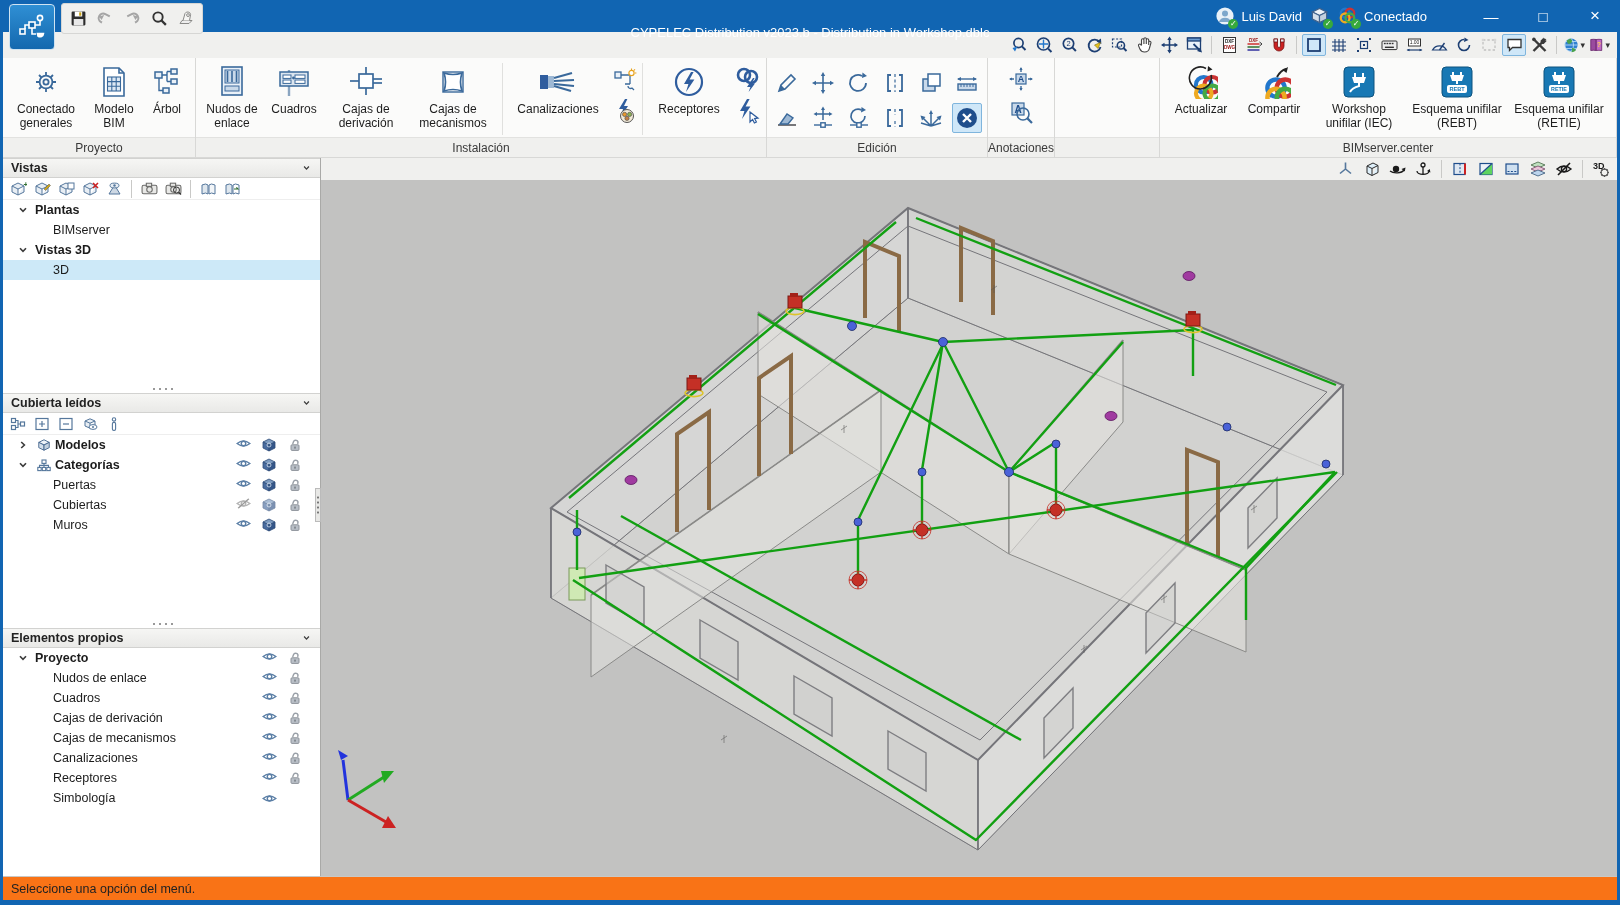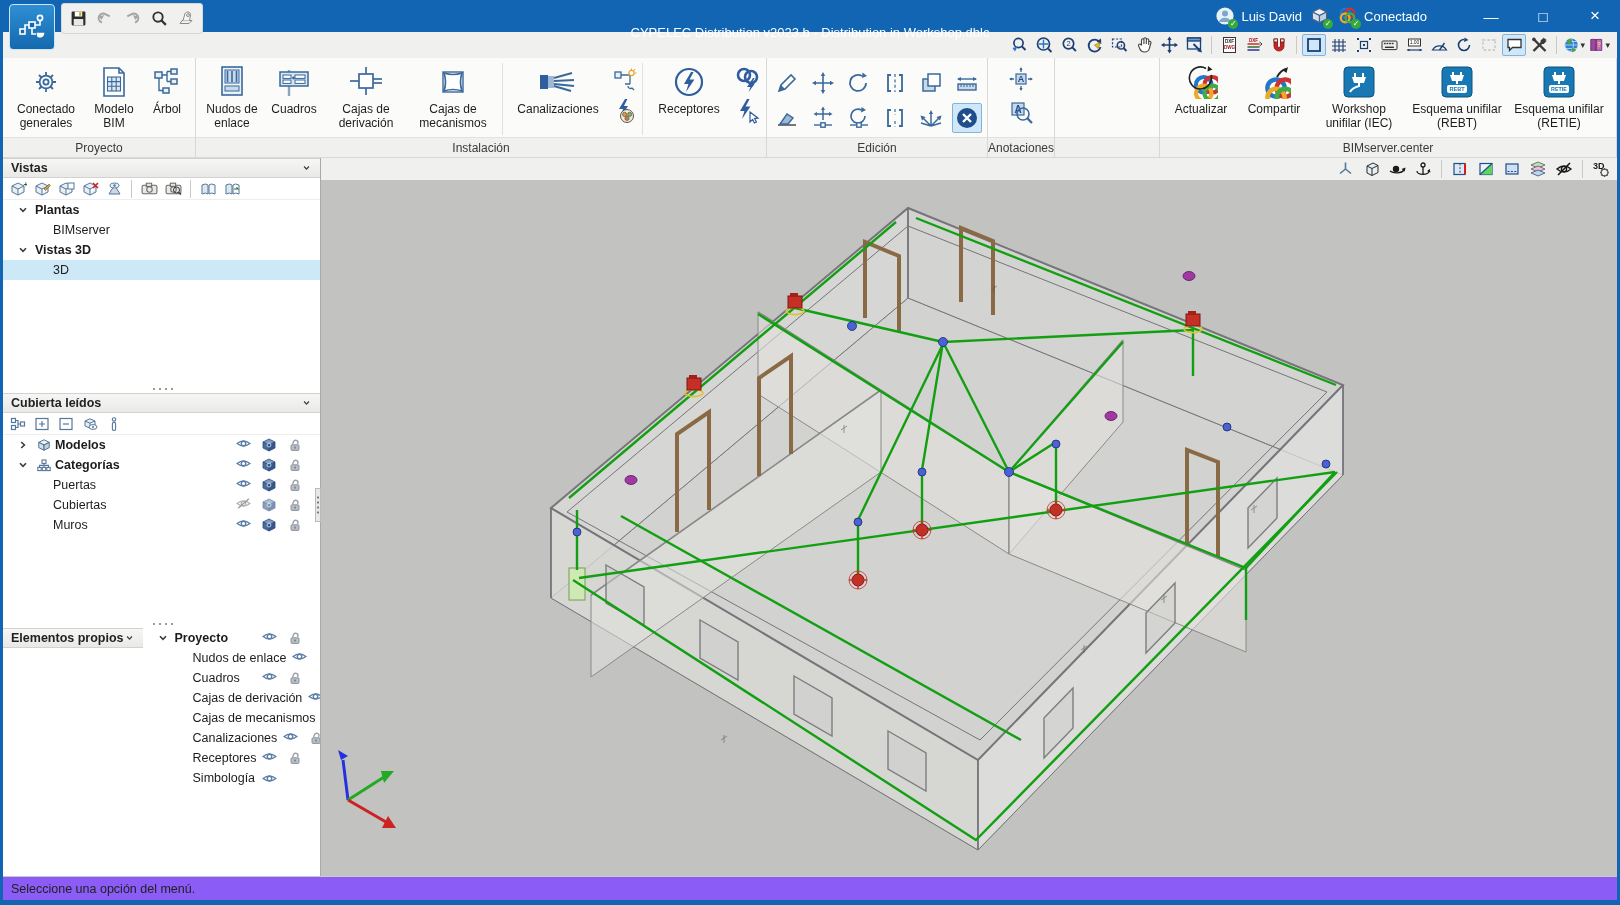--- a/index.html
+++ b/index.html
@@ -69,21 +69,21 @@
   .sidegrip{position:absolute;right:-1px;top:330px;width:6px;height:34px;background:#e8e8e6;border:1px solid #bbb;
             display:flex;align-items:center;justify-content:center;z-index:5;}
   .sidegrip .dots{width:2px;height:20px;background:radial-gradient(circle,#777 1px,transparent 1.2px);background-size:2px 5px;background-repeat:repeat-y;}
   
   .viewport{flex:1;display:flex;flex-direction:column;min-width:0;}
   .vtool{height:22px;background:#f0f0ee;display:flex;align-items:center;justify-content:flex-end;padding-right:4px;gap:2px;flex:0 0 auto;}
   .vtool .tbtn{width:24px;height:20px;}
   .scene{flex:1;position:relative;}
   .scene svg{display:block;width:100%;height:100%;}
   
-  .statusbar{height:24px;background:#8b5cf6;border-top:1px solid #c8c8c6;display:flex;align-items:center;
+  .statusbar{height:24px;background:#f97316;border-top:1px solid #c8c8c6;display:flex;align-items:center;
              padding-left:8px;font-size:12.5px;color:#222;flex:0 0 auto;}
   .ic{display:block;}
   .carat{font-size:9px;color:#333;margin-left:1px;}
 </style>
 </head>
 <body>
 
 <svg width="0" height="0" style="position:absolute">
 <defs>
   <symbol id="s-eye" viewBox="0 0 14 10">
@@ -1041,21 +1041,21 @@
                   </svg>
                 </span>
             </span>
           </div>
         </div>
       </div>
       <div class="handle">
           <div class="dots"></div>
         </div>
 
-      <div style="flex:1;display:flex;flex-direction:row;">
+      <div style="flex:1;display:flex;flex-direction:column;">
         <div class="phead">
           <span>Elementos propios</span>
             <span class="sp"></span>
           <svg class="ic" width="11" height="8" viewBox="0 0 10 10">
               <use href="#s-chevd"></use>
             </svg>
         </div>
         <div class="treearea">
           <div class="trow b">
             <span class="chev">

